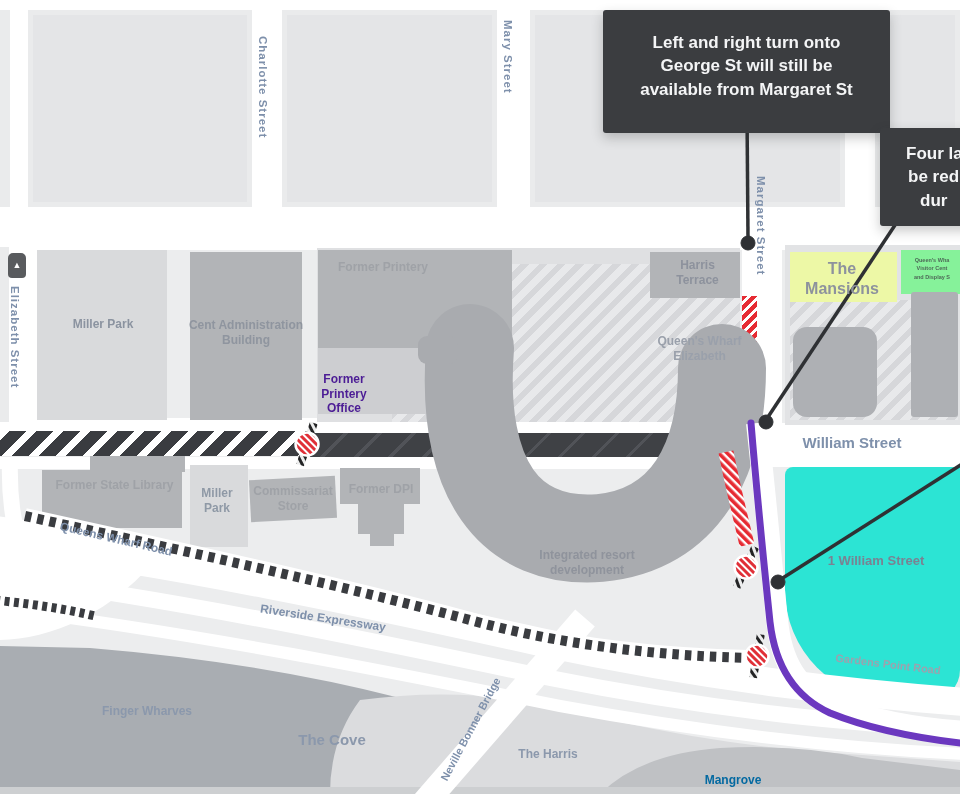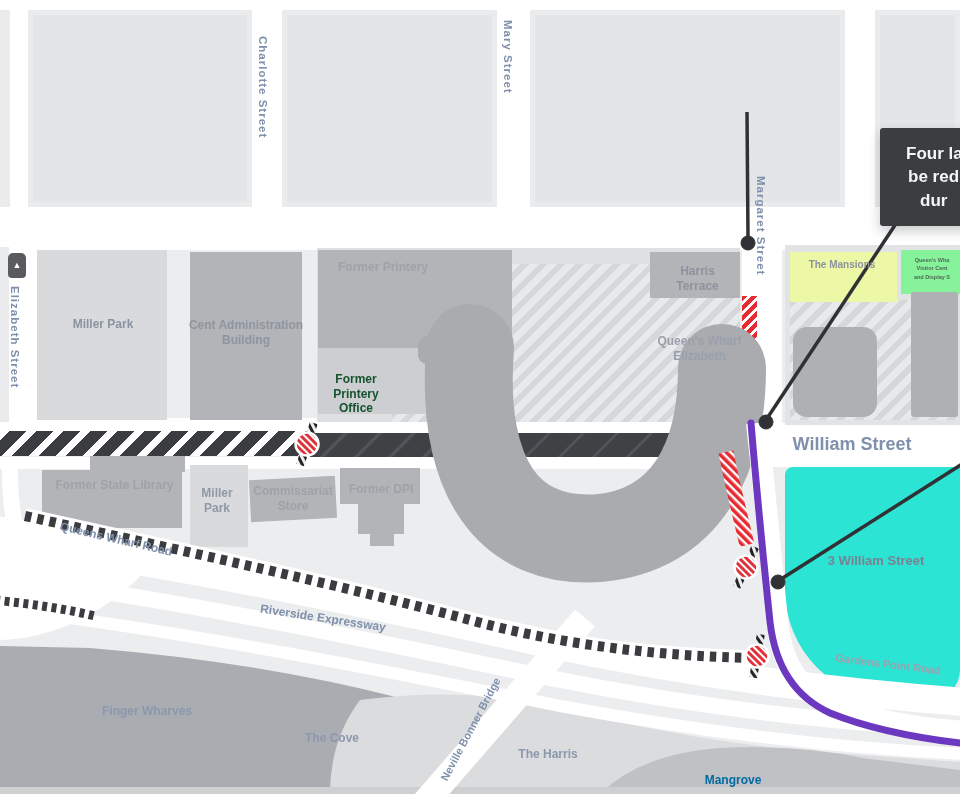--- a/index.html
+++ b/index.html
@@ -144,47 +144,53 @@
       <rect x="-4" y="-22" width="8" height="44" fill="url(#tape)" transform="rotate(10)"></rect>
       <circle r="11.5" fill="url(#redstripe)" stroke="#ffffff" stroke-width="2.5"></circle>
     </g>
   </svg>
 
   <div class="lb street vert" style="left:256px;top:36px;font-size:11.5px">Charlotte Street</div>
   <div class="lb street vert" style="left:501px;top:20px;font-size:11.5px">Mary Street</div>
   <div class="lb street vert" style="left:8px;top:286px;font-size:11.5px">Elizabeth Street</div>
   <div class="badge" style="left:8px;top:253px">▲</div>
   <div class="lb street vert" style="left:754px;top:176px;font-size:11.5px">Margaret Street</div>
-  <div class="lb street" style="left:772px;top:434px;width:160px;font-size:18px">William Street</div>
+  <div class="lb street" style="left:772px;top:434px;width:160px;font-size:15px">William Street</div>
   <div class="lb street" style="left:40px;top:532px;width:152px;font-size:12px;transform:rotate(13deg)">Queens Wharf Road</div>
   <div class="lb street" style="left:242px;top:611px;width:162px;font-size:12px;transform:rotate(8.5deg)">Riverside Expressway</div>
   <div class="lb" style="left:822px;top:658px;width:132px;font-size:11px;color:#9aa3ae;transform:rotate(7deg)">Gardens Point Road</div>
   <div class="lb street" style="left:430px;top:800px;width:175px;font-size:11px;transform:rotate(-62deg);transform-origin:left center">Neville Bonner Bridge</div>
 
   <div class="lb" style="left:66px;top:317px;width:74px;font-size:12px;color:#8b93a0">Miller Park</div>
   <div class="lb" style="left:188px;top:318px;width:116px;font-size:12px;color:#8f959f">Cent Administration Building</div>
   <div class="lb" style="left:325px;top:260px;width:116px;font-size:12px;color:#9fa2a7">Former Printery</div>
-  <div class="lb" style="left:322px;top:372px;width:68px;font-size:12px;color:#14532d">Former Printery Office</div>
-  <div class="lb" style="left:660px;top:264px;width:75px;font-size:12px;color:#8d929d">Harris Terrace</div>
+  <div class="lb" style="left:310px;top:372px;width:68px;font-size:12px;color:#4c1d95">Former Printery Office</div>
+  <div class="lb" style="left:660px;top:258px;width:75px;font-size:12px;color:#8d929d">Harris Terrace</div>
   <div class="lb" style="left:652px;top:334px;width:95px;font-size:12px;color:#9aa0ab">Queen's Wharf Elizabeth</div>
-  <div class="lb" style="left:800px;top:259px;width:84px;font-size:10px;color:#8d929d">The Mansions</div>
+  <div class="lb" style="left:800px;top:259px;width:84px;font-size:16px;color:#8d929d">The Mansions</div>
   <div class="lb" style="left:903px;top:256px;width:58px;font-size:5.5px;color:#4e6a58;line-height:1.5">
     <div>Queen's Wha</div>
     <div>Visitor Cent</div>
     <div>and Display S</div>
   </div>
   <div class="lb" style="left:52px;top:478px;width:125px;font-size:12px;color:#9fa2a7">Former State Library</div>
   <div class="lb" style="left:193px;top:486px;width:48px;font-size:12px;color:#8f99a6">Miller Park</div>
   <div class="lb" style="left:246px;top:484px;width:94px;font-size:12px;color:#9fa2a7">Commissariat Store</div>
   <div class="lb" style="left:340px;top:482px;width:82px;font-size:12px;color:#9fa2a7">Former DPI</div>
-  <div class="lb" style="left:812px;top:553px;width:128px;font-size:13px;color:#7a8292">3 William Street</div>
+  <div class="lb" style="left:508px;top:548px;width:158px;font-size:12px;color:#8f939c">Integrated resort development</div>
+  <div class="lb" style="left:812px;top:553px;width:128px;font-size:13px;color:#7a8292">1 William Street</div>
   <div class="lb street" style="left:82px;top:704px;width:130px;font-size:12px;color:#8b98ac">Finger Wharves</div>
-  <div class="lb street" style="left:292px;top:731px;width:80px;font-size:12px;color:#8b98ac">The Cove</div>
+  <div class="lb street" style="left:292px;top:731px;width:80px;font-size:15px;color:#8b98ac">The Cove</div>
   <div class="lb street" style="left:498px;top:747px;width:100px;font-size:12px;color:#8b98ac">The Harris</div>
   <div class="lb" style="left:688px;top:773px;width:90px;font-size:12px;color:#0369a1">Mangrove</div>
 
+  <div class="callout" style="left:603px;top:10px;width:287px;height:102px;font-size:17px;padding-top:21px;line-height:1.38">
+    <div>Left and right turn onto</div>
+    <div>George St will still be</div>
+    <div>available from Margaret St</div>
+  </div>
   <div class="callout" style="left:880px;top:128px;width:120px;height:84px;font-size:17px;padding-top:14px;line-height:1.38;text-align:left;padding-left:26px">
     <div>Four la</div>
     <div style="padding-left:2px">be red</div>
     <div style="padding-left:14px">dur</div>
   </div>
 
 </div>
 
 </body></html>

